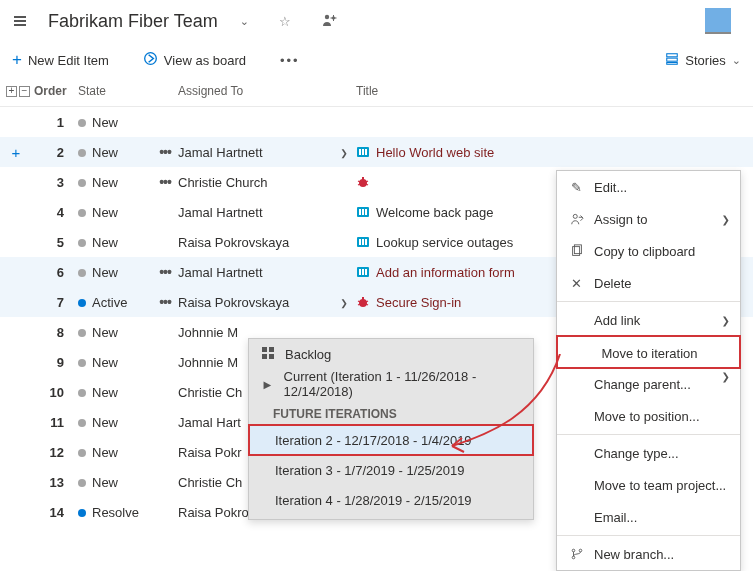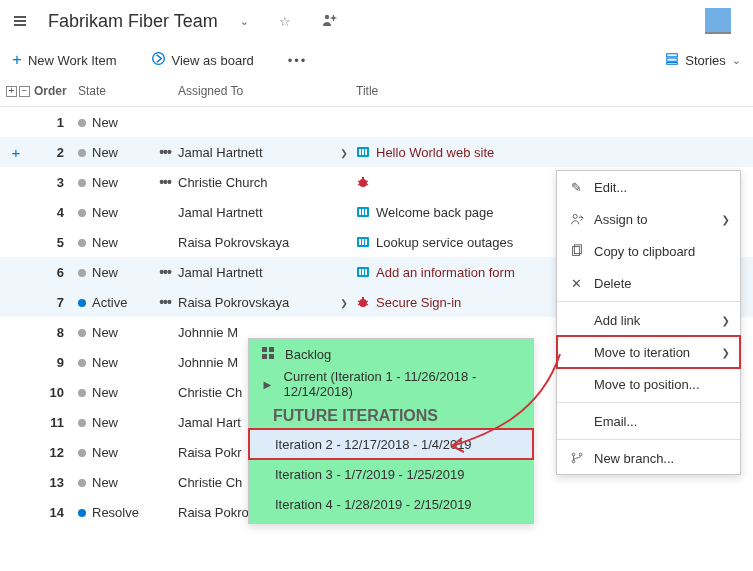--- a/index.html
+++ b/index.html
@@ -113,45 +113,45 @@
     display:flex; align-items:center;
     height: 32px;
     padding: 0 10px 0 12px;
     gap: 10px;
     cursor: pointer;
   }
   .ctx .mi .mi-ic { width:15px; height:15px; color:#555; display:flex; align-items:center; justify-content:center; }
   .ctx .mi .mi-arrow { margin-left:auto; color:#555; font-size:10px;}
   .ctx .sep { height:1px; background:#e1dfdd; margin:2px 0;}
   .ctx .red { color:#d13438; }
-  .ctx .hi { outline: 2px solid #d13438; outline-offset:-1px;}
+  .ctx .hi { outline: 2px solid #d13438; outline-offset:-1px;flex-direction:column;}
 
   
   .submenu {
     position: absolute;
     left: 248px;
     top: 338px;
     width: 286px;
-    background: #86efac;
+    background: #e5e5e5;
     border: 1px solid #c8c8c8;
     box-shadow: 0 3px 8px rgba(0,0,0,0.15);
     font-size: 13px;
     z-index: 30;
     padding-bottom: 4px;
   }
   .submenu .mi {
     display:flex; align-items:center;
     height: 30px;
     padding: 0 12px;
     gap: 10px;
     cursor: pointer;
   }
   .submenu .mi .mi-ic { width:14px; color:#555; font-size:10px; text-align:center;}
   .submenu .label-header {
-    color:#605e5c; font-weight:600; font-size:16px;
+    color:#605e5c; font-weight:600; font-size:12px;
     padding: 8px 12px 4px 24px;
   }
   .submenu .mi.sel { background:#deecf9; outline:2px solid #d13438; outline-offset:-1px;}
   .submenu .mi.indent { padding-left: 26px;}
 
   
   .red-arrow {
     position:absolute;
     left: 440px; top: 354px;
     width: 160px; height: 120px;
@@ -182,21 +182,21 @@
         <line x1="12.5" y1="3" x2="12.5" y2="9" stroke="#666"></line>
         <line x1="9.5" y1="6" x2="15.5" y2="6" stroke="#666"></line>
       </svg>
   </span>
   <div class="avatar-block"></div>
 </div>
 
 <div class="toolbar">
   <div class="item">
     <span class="blue" style="font-size:17px;font-weight:300;">+</span>
-    <span>New Work Item</span>
+    <span>New Edit Item</span>
   </div>
   <div class="gap"></div>
   <div class="item">
     <span class="blue view-icon">
       <svg viewBox="0 0 16 16" width="15" height="15">
           <circle cx="8" cy="8" r="6.2" fill="none" stroke="#0078d4" stroke-width="1.4"></circle>
           <path d="M6 4 L11 8 L6 12" fill="none" stroke="#0078d4" stroke-width="1.6"></path>
         </svg>
     </span>
     <span>View as board</span>
@@ -508,23 +508,35 @@
     <span>Add link</span>
     <span class="mi-arrow">❯</span>
   </div>
   <div class="mi hi">
     <span class="mi-ic"></span>
     <span>Move to iteration</span>
     <span class="mi-arrow">❯</span>
   </div>
   <div class="mi">
     <span class="mi-ic"></span>
+    <span>Change parent...</span>
+  </div>
+  <div class="mi">
+    <span class="mi-ic"></span>
     <span>Move to position...</span>
   </div>
   <div class="sep"></div>
+  <div class="mi">
+    <span class="mi-ic"></span>
+    <span>Change type...</span>
+  </div>
+  <div class="mi">
+    <span class="mi-ic"></span>
+    <span>Move to team project...</span>
+  </div>
   <div class="mi">
     <span class="mi-ic"></span>
     <span>Email...</span>
   </div>
   <div class="sep"></div>
   <div class="mi">
     <span class="mi-ic">
       <svg viewBox="0 0 16 16" width="14" height="14">
           <circle cx="4" cy="4" r="1.5" fill="none" stroke="#555"></circle>
           <circle cx="4" cy="12" r="1.5" fill="none" stroke="#555"></circle>

